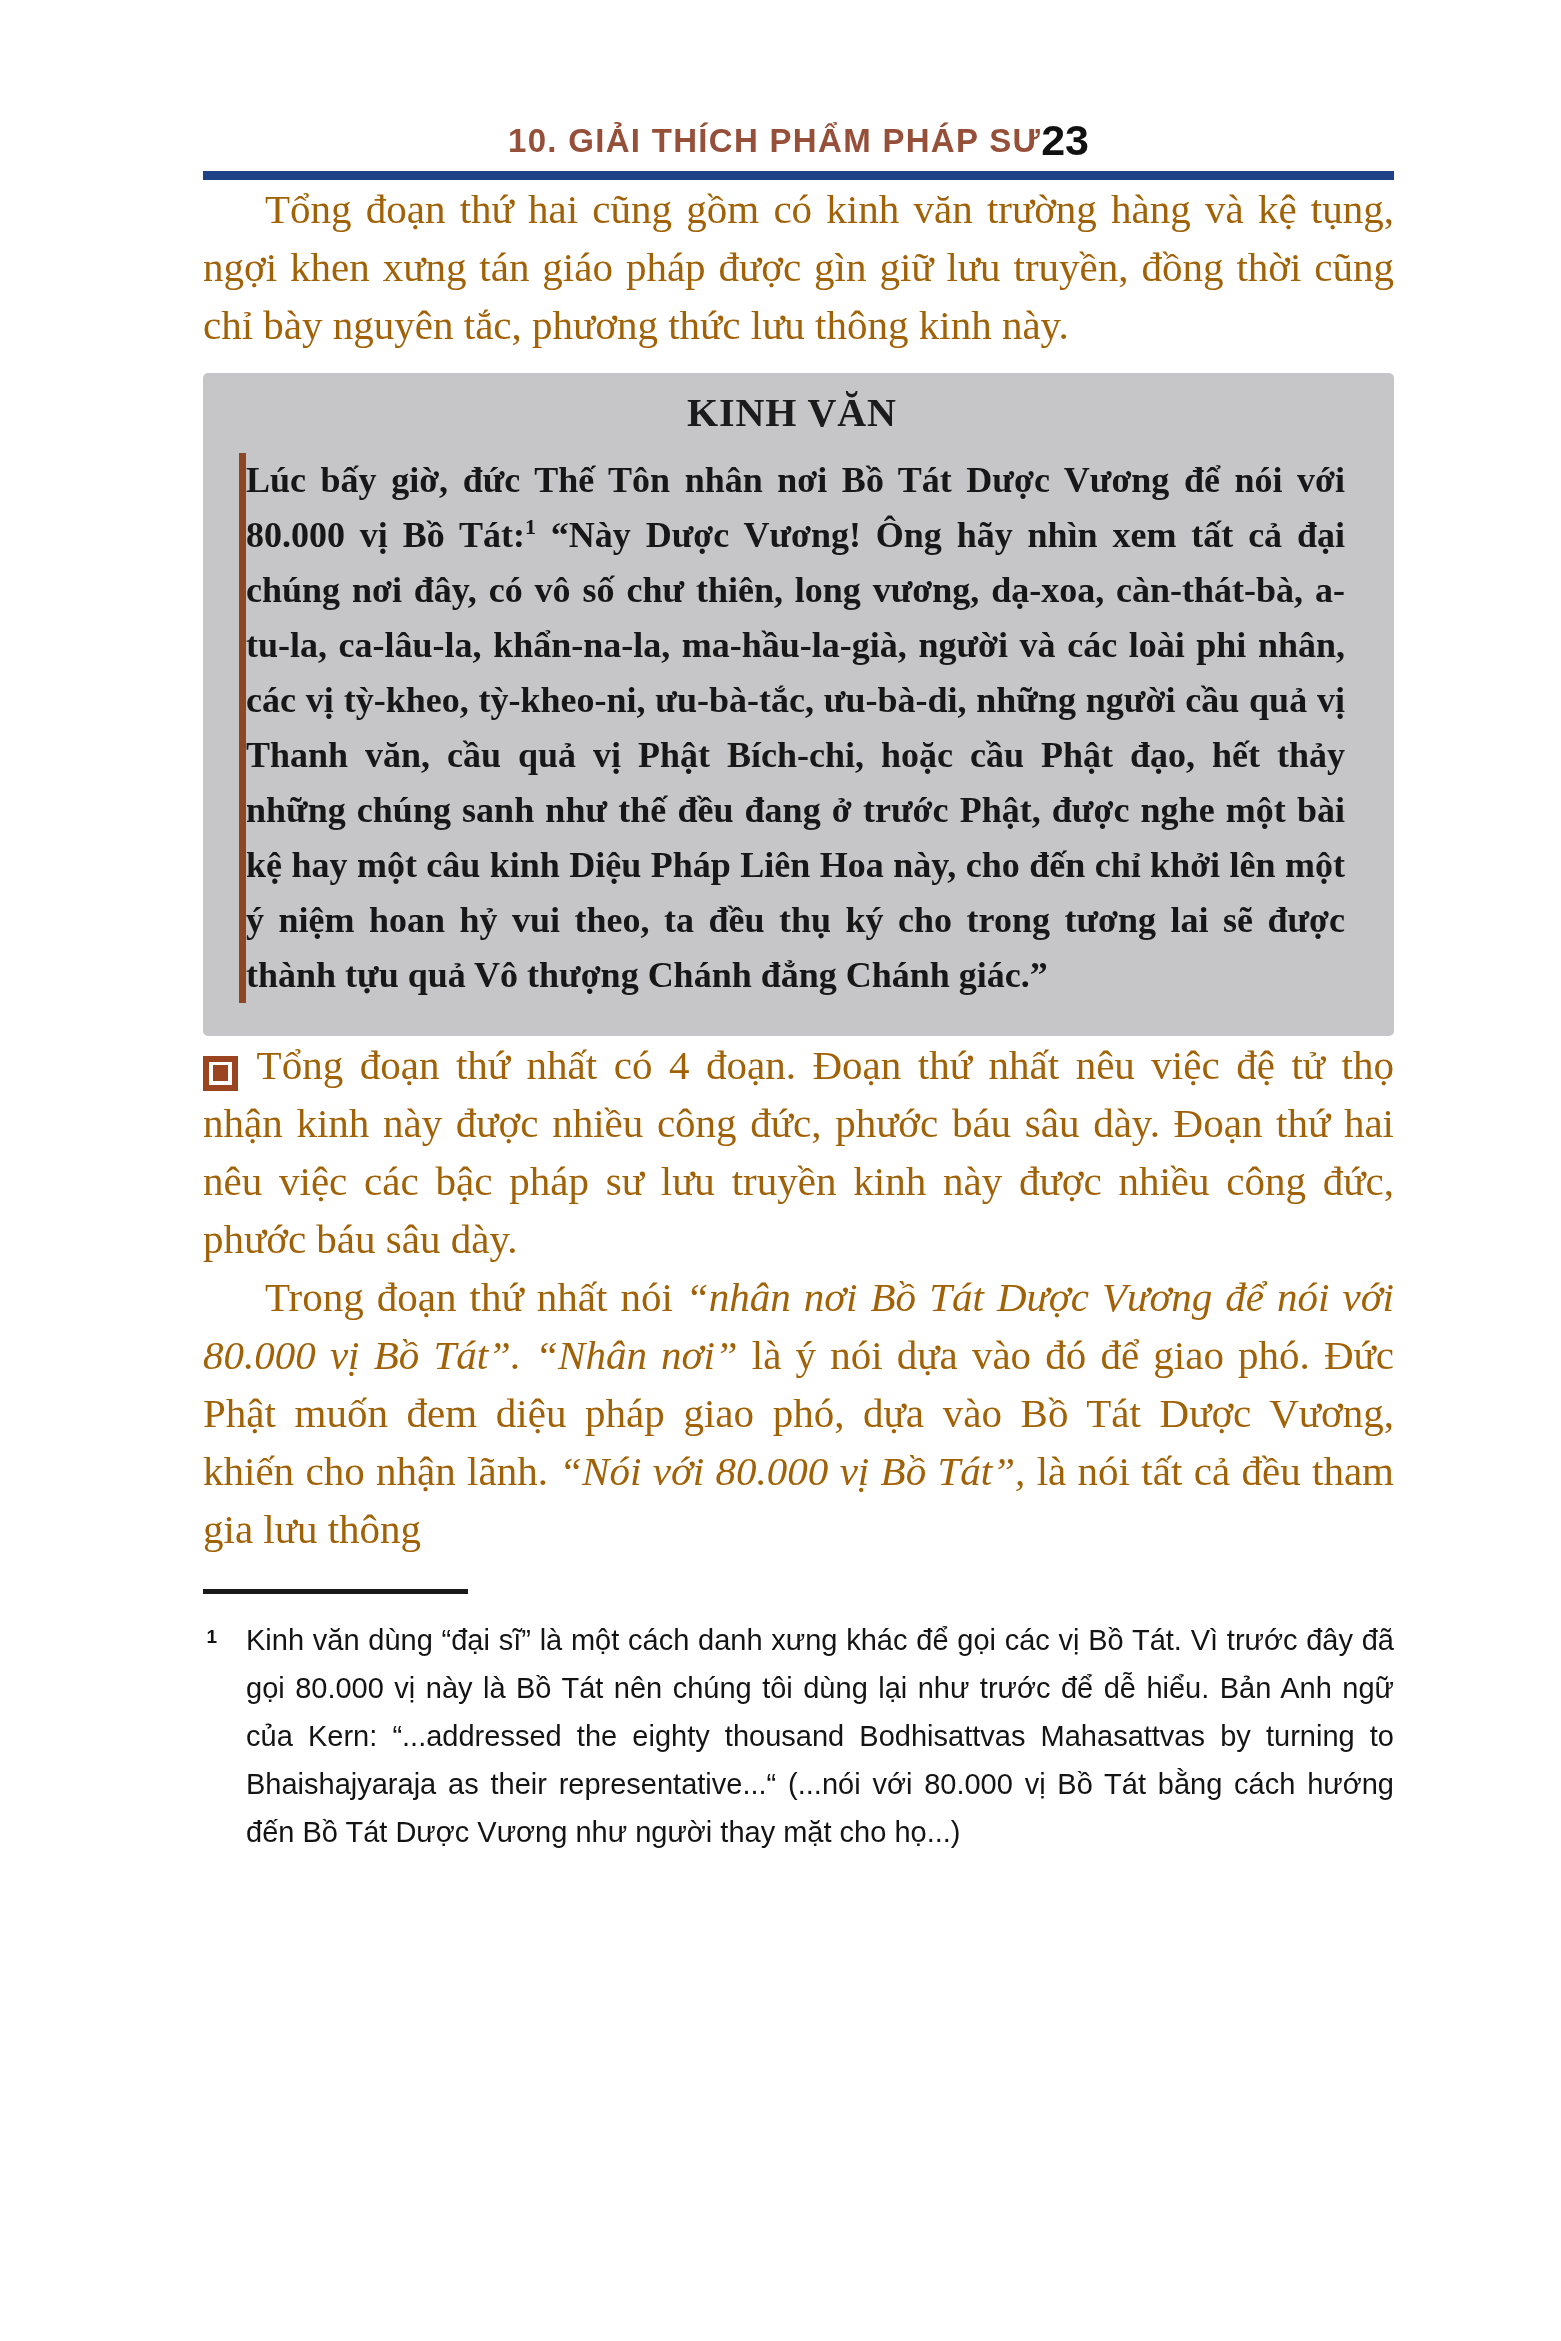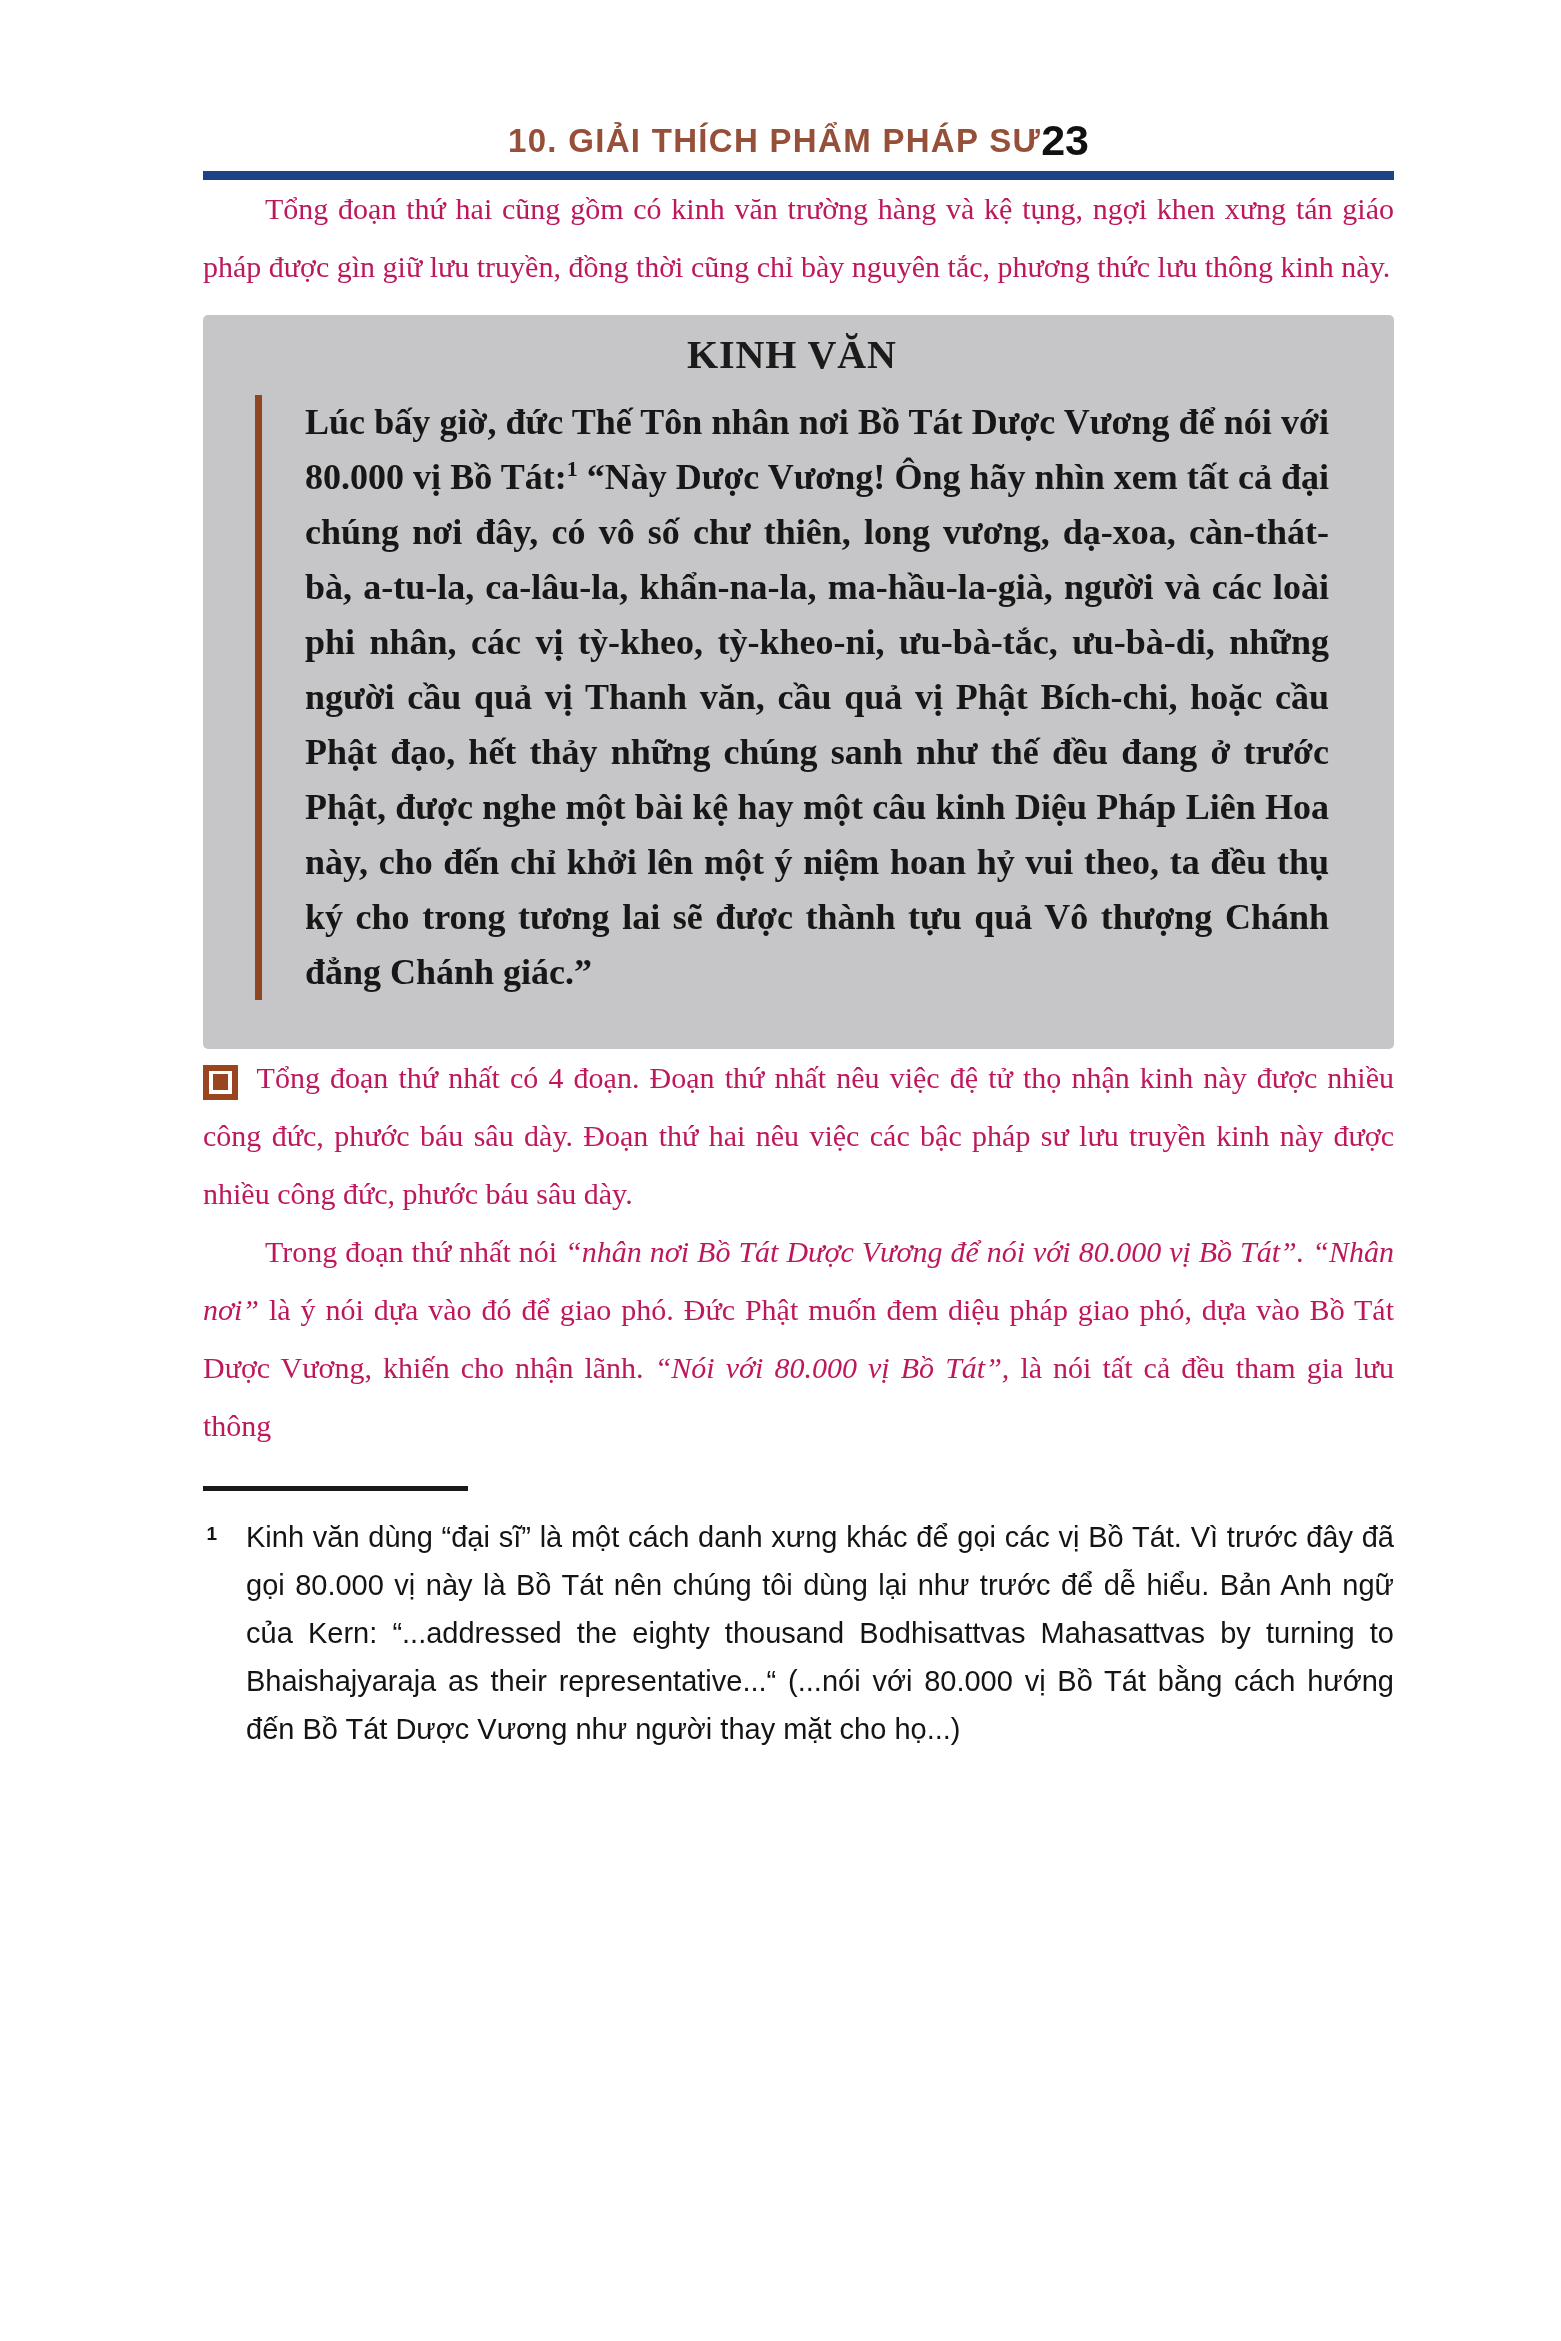--- a/index.html
+++ b/index.html
@@ -9,30 +9,30 @@
   }
   .page{box-sizing:border-box;width:1561px;height:2342px;padding:121px 167px 0 203px;overflow:hidden;background:#fff}
 
   
   .header-row{display:flex;justify-content:center;align-items:flex-end;font-family:"Liberation Sans",sans-serif;font-weight:bold}
   .section-label{color:var(--header-text,#96503A);font-size:33px;letter-spacing:1.3px;line-height:1.1}
   .page-number{color:#111;font-size:43px;line-height:0.9}
   .header-rule{height:9.5px;background:var(--rule,#1F4287);margin-top:11.3px}
 
   
-  p.body{font-size:30px;line-height:58px;text-align:justify;margin:0;color:#be185d}
+  p.body{font-size:41px;line-height:58px;text-align:justify;margin:0;color:#a16207}
   .indent{text-indent:62px}
   .intro{margin-top:52px}
   .para{margin-top:27px}
   .italic{font-style:italic}
 
   
   .kv-box{margin-top:19px;background:var(--box-bg,#C6C6C8);border-radius:5px;padding:15.6px 49px 33px 36px}
   .kv-title{font-size:40px;font-weight:bold;text-align:center;margin:0 0 17.3px 0;letter-spacing:0.9px;color:#1b1b1b}
-  .kv-quote{border-left:7px solid var(--bar,#8F4623);padding-left:43px;font-weight:bold;font-size:36px;line-height:55px;text-align:justify;margin:16px;color:#171717}
+  .kv-quote{border-left:7px solid var(--bar,#8F4623);font-weight:bold;font-size:36px;line-height:55px;text-align:justify;margin:0;color:#171717}
   sup.kv-marker{font-size:22px;vertical-align:super;line-height:0}
 
   
   .bullet-sq{display:inline-flex;align-items:center;justify-content:center;width:22.6px;height:22.6px;border:6px solid var(--accent,#9A4420);margin-right:19px;vertical-align:-1.7px}
   .bullet-sq-inner{width:15.6px;height:15.6px;background:var(--accent,#9A4420)}
   .bullet-diamond{display:inline-block;width:28px;height:43px;background:var(--accent,#9A4420);clip-path:polygon(50% 0,100% 50%,50% 100%,0 50%);margin-right:17.3px;vertical-align:-6px}
 
   
   .fn-sep{margin-top:31px;width:265px;height:4.3px;background:#191919}
   .footnote{margin-top:22.6px;position:relative;padding-left:43px;font-family:"Liberation Sans",sans-serif;font-size:29px;line-height:48px;text-align:justify;color:#141414}

